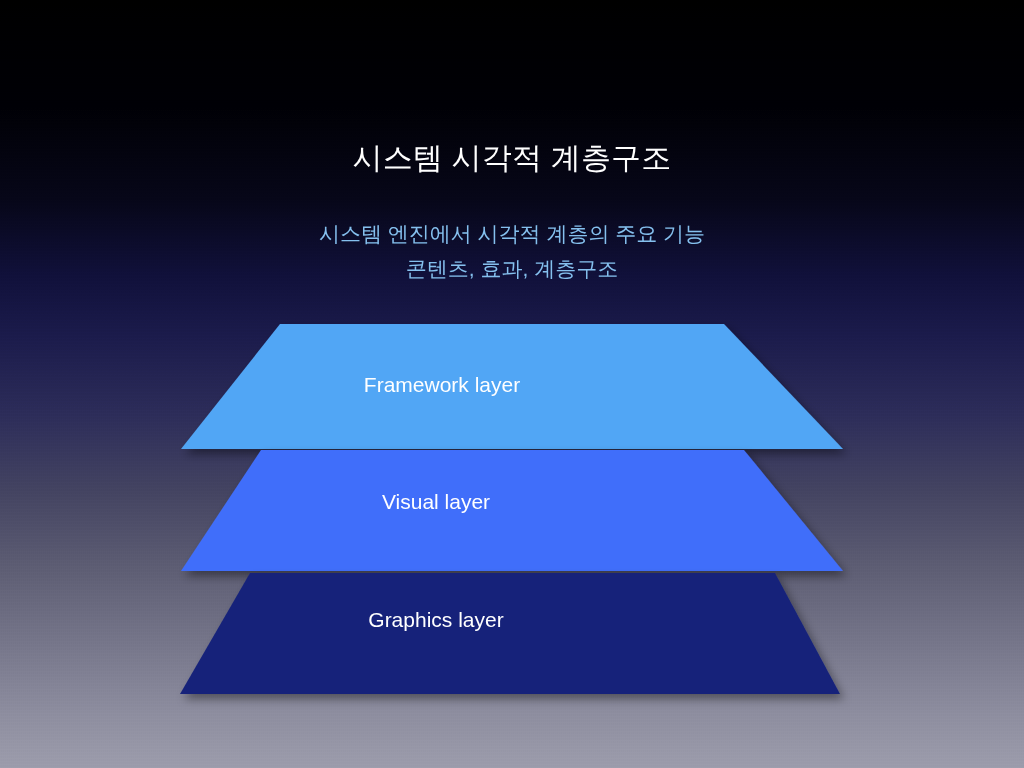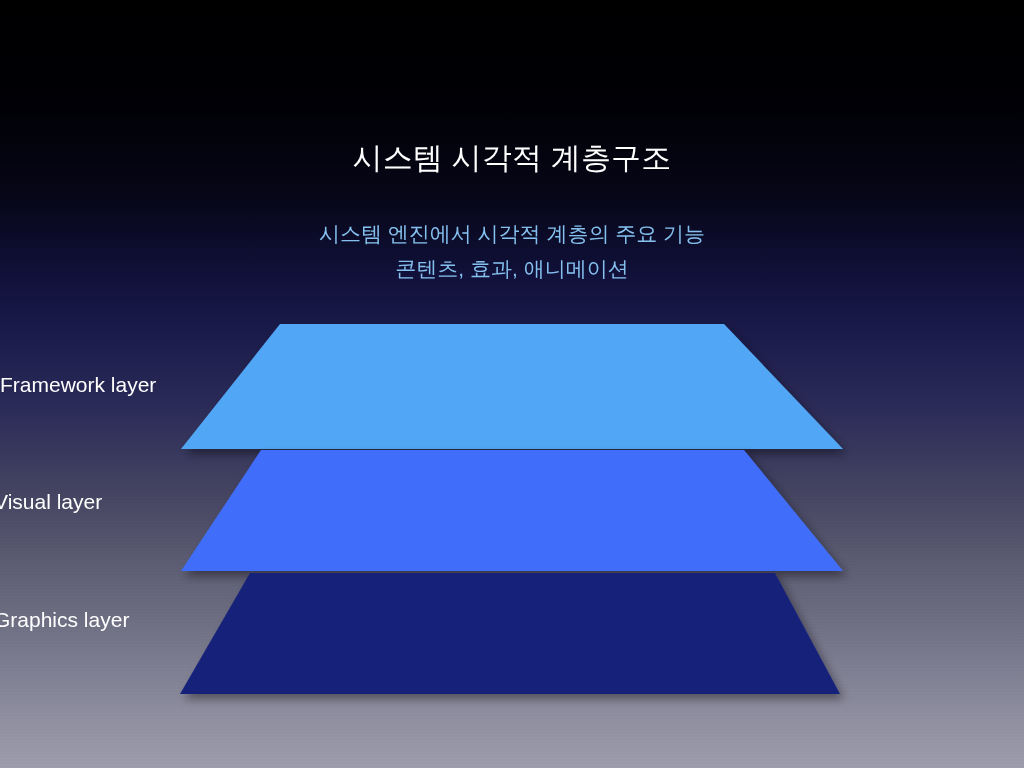--- a/index.html
+++ b/index.html
@@ -85,20 +85,21 @@
   }
   #pyramid svg {
     position: absolute;
     left: 0;
     top: 0;
     display: block;
   }
 
   .layer-label {
     position: absolute;
+    text-align: center;
     color: #ffffff;
     font-size: 21px;
     font-weight: normal;
     line-height: 26px;
     white-space: nowrap;
     width: 884px;
     left: 0;
   }
   #label-framework { top: 372px; }
   #label-visual    { top: 489px; left: -6px; }
@@ -108,21 +109,21 @@
 <body>
 
 <div id="slide">
 
   <div id="noise"></div>
 
   <div id="title">시스템 시각적 계층구조</div>
 
   <div id="subtitle">
     <span class="sub-line">시스템 엔진에서 시각적 계층의 주요 기능</span>
-    <span class="sub-line">콘텐츠, 효과, 애니메이션</span>
+    <span class="sub-line">콘텐츠, 효과, 계층구조</span>
   </div>
 
   <div id="pyramid">
     <svg width="1024" height="768" viewBox="0 0 1024 768">
       <defs>
         <filter id="shp" x="-20%" y="-20%" width="150%" height="160%">
           <feDropShadow dx="4" dy="5" stdDeviation="5" flood-color="#000000" flood-opacity="0.40"></feDropShadow>
         </filter>
       </defs>
 

